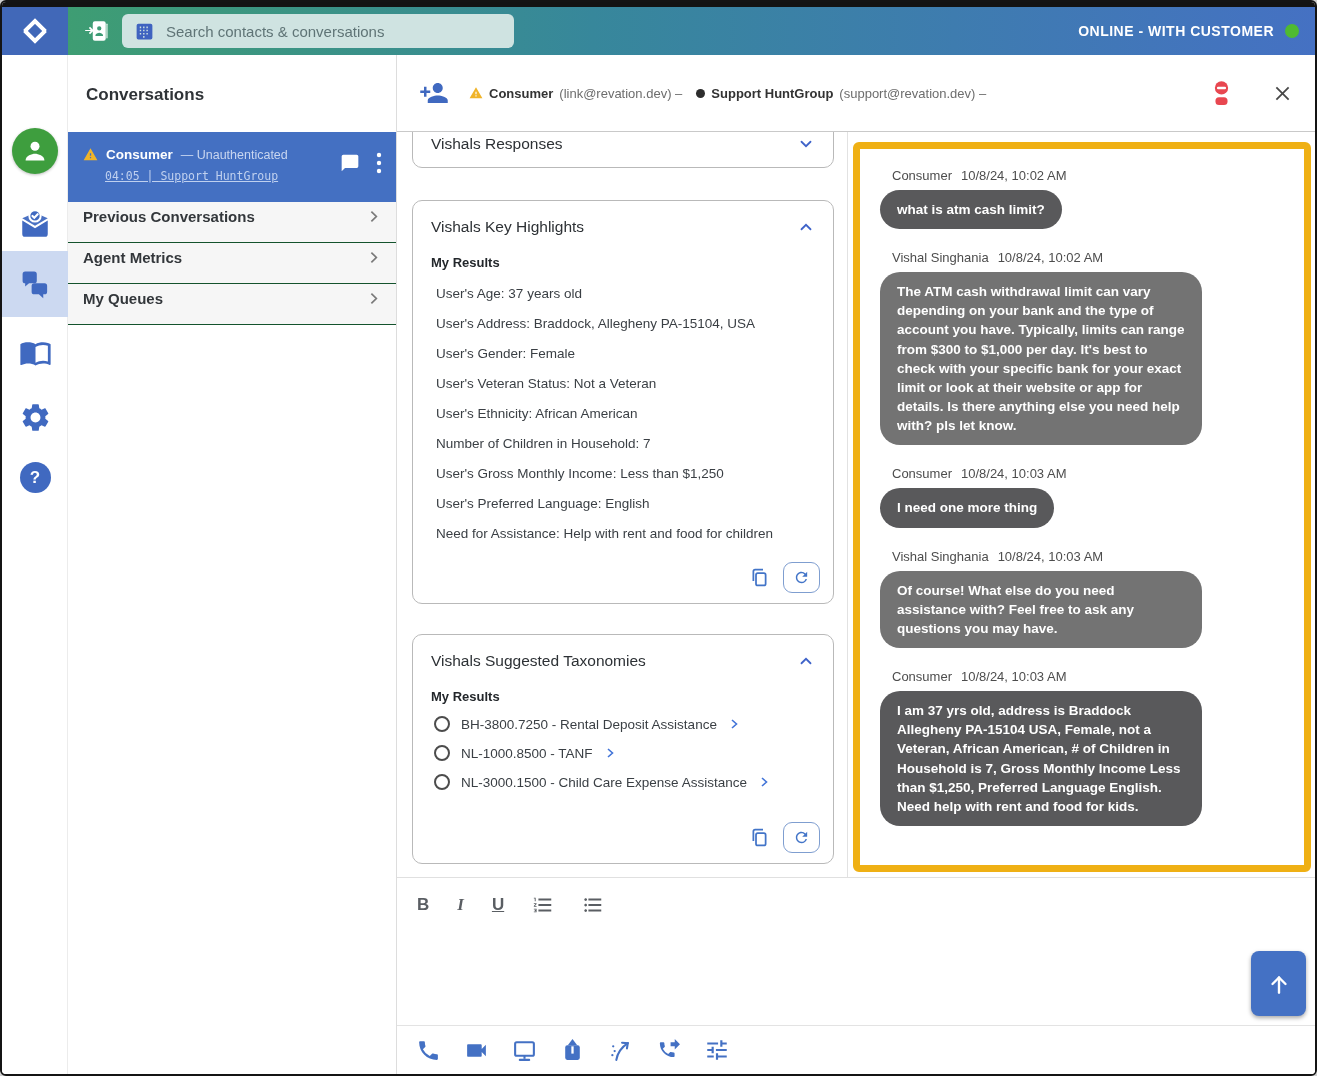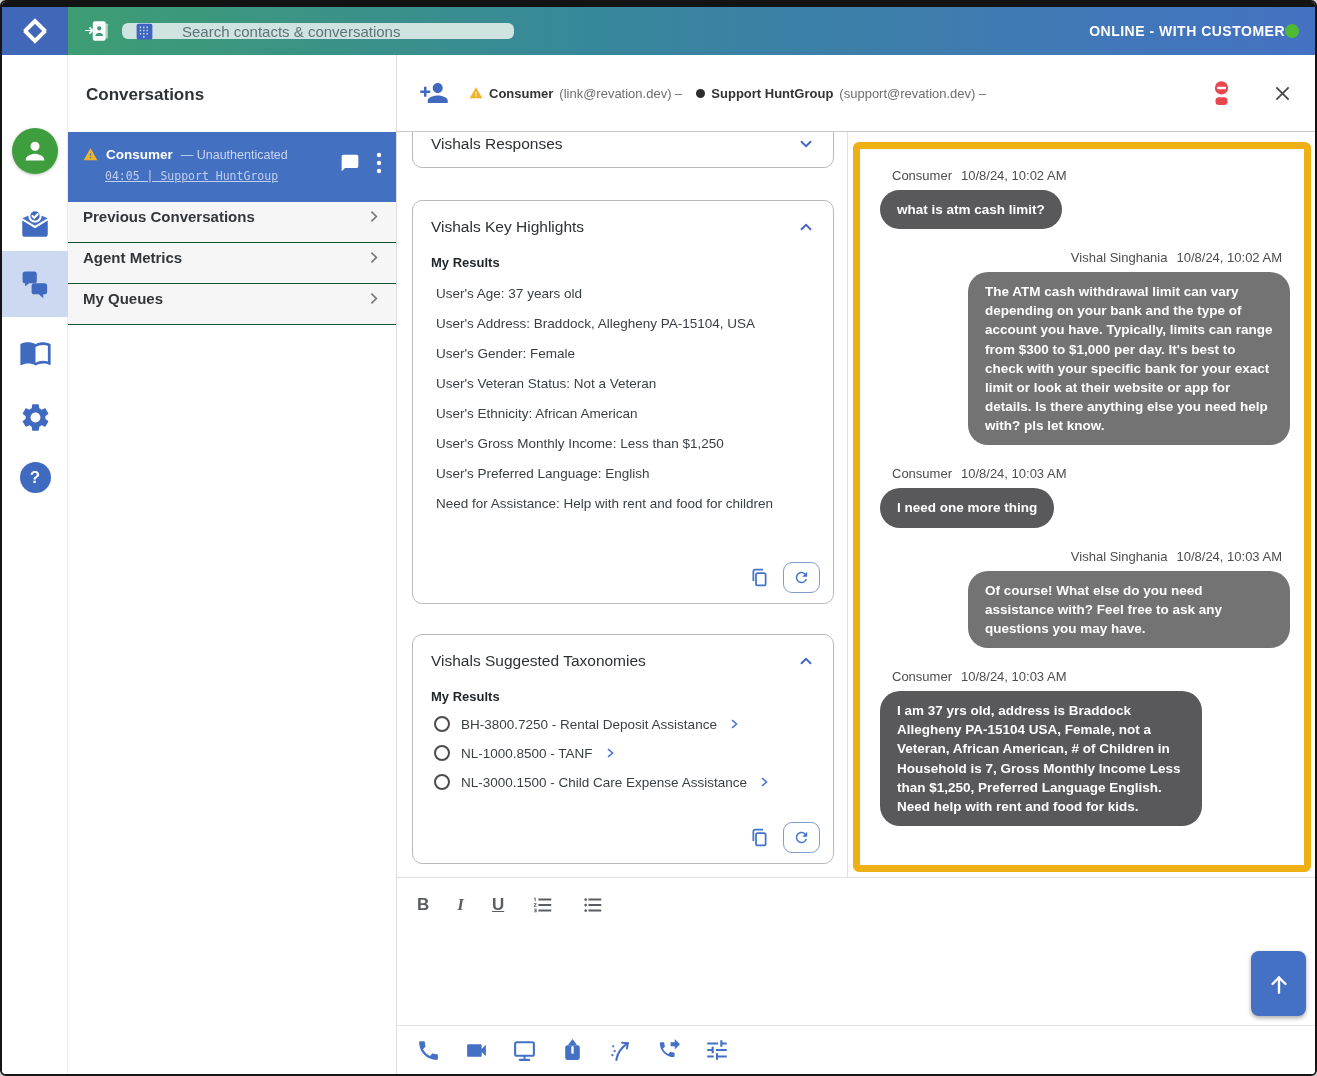--- a/index.html
+++ b/index.html
@@ -7,27 +7,27 @@
   .screen { position:relative; width:1317px; height:1076px; background:#fff;
             border:2px solid #141414; border-radius:6px; overflow:hidden; }
 
   
   .top-strip { height:5px; background:#131313; }
   .topbar { position:absolute; top:5px; left:0; right:0; height:48px;
             background:linear-gradient(90deg,#3fa06e 0%,#37879b 45%,#4571c3 100%);
             display:flex; align-items:center; }
   .logo { width:66px; height:48px; background:#4168b8; display:flex; align-items:center; justify-content:center; }
   .addcontact { margin-left:15px; color:#fff; display:flex; }
-  .searchbox { margin-left:13px; width:392px; height:16px; background:#cfe3e1; border-radius:6px;
-               display:flex; align-items:center; padding:0 12px; gap:27px; }
+  .searchbox { margin-left:13px; width:392px; height:34px; background:#cfe3e1; border-radius:6px;
+               display:flex; align-items:center; padding:0 12px; gap:11px; }
   .search-input { flex:1; border:none; outline:none; background:transparent; font-size:15px; color:#3c4a4b;
                   font-family:"Liberation Sans",sans-serif; }
   .search-input::placeholder { color:#5f7476; opacity:1; }
   .status { margin-left:auto; margin-right:16px; color:#fff; font-weight:bold; font-size:14px;
-            letter-spacing:.5px; display:flex; align-items:center; }
+            letter-spacing:.5px; display:flex; align-items:center; gap:11px; }
   .status-dot { width:14px; height:14px; border-radius:50%; background:#4fba31; }
 
   
   .rail { position:absolute; top:53px; left:0; bottom:0; width:66px; background:#fff; border-right:1px solid #ececec; }
   .rail-item { position:absolute; left:0; width:66px; display:flex; align-items:center; justify-content:center; }
   .avatar { top:73px; }
   .avatar .circ { width:46px; height:46px; border-radius:50%; background:#3e9e3e; display:flex; align-items:center; justify-content:center; box-shadow:0 1px 3px rgba(0,0,0,.25); }
   .ri-inbox { top:152px; color:#4069c0; }
   .ri-conv  { top:196px; height:66px; background:#ccd9f1; color:#4069c0; }
   .ri-book  { top:281px; color:#4069c0; }
@@ -83,21 +83,21 @@
   .tx-list { padding:12px 18px 0 21px; }
   .tx-row { display:flex; align-items:center; gap:11px; margin-bottom:13px; }
   .radio { width:16px; height:16px; border:2px solid #4c4c4c; border-radius:50%; background:#fff; flex:none; }
   .tx-label { font-size:13.5px; color:#3a3f44; white-space:nowrap; }
   .tx-chev { color:#4274d8; display:flex; }
 
   
   .chat-panel { position:absolute; left:456px; top:10px; width:458px; height:730px; background:#fff;
                 border:7px solid #efb014; border-radius:6px; padding:19px 14px 10px 20px; overflow:hidden; }
   .msg-group { display:flex; flex-direction:column; align-items:flex-start; margin-bottom:21px; }
-  .msg-group.right { align-items:flex-end; }
+  .msg-group.right { }
   .msg-meta { font-size:13px; color:#4d4d4d; margin:0 8px 7px 12px; display:flex; gap:9px; }
   .bubble { max-width:322px; padding:10px 17px; border-radius:20px; font-size:13.5px; font-weight:600;
             line-height:1.42; color:#fff; }
   .bubble.gray { background:#59595b; }
   .bubble.blue { background:#737373; }
 
   
   .composer { position:absolute; left:0; right:0; top:822px; bottom:0; border-top:1px solid #e0e0e0; background:#fff; }
   .format-row { display:flex; align-items:center; gap:28px; padding:16px 0 0 20px; color:#5a5e63; }
   .fmt { font-size:17px; font-weight:bold; cursor:default; }
@@ -294,20 +294,21 @@
               </svg>
             </span>
         </div>
         <div class="subhead">My Results</div>
         <div class="kh-list">
           <div class="kh-item">User's Age: 37 years old</div>
           <div class="kh-item">User's Address: Braddock, Allegheny PA-15104, USA</div>
           <div class="kh-item">User's Gender: Female</div>
           <div class="kh-item">User's Veteran Status: Not a Veteran</div>
           <div class="kh-item">User's Ethnicity: African American</div>
+          <div class="kh-item">Number of Children in Household: 7</div>
           <div class="kh-item">User's Gross Monthly Income: Less than $1,250</div>
           <div class="kh-item">User's Preferred Language: English</div>
           <div class="kh-item">Need for Assistance: Help with rent and food for children</div>
         </div>
         <div class="card-actions">
           <span class="copy-btn">
               <svg width="21" height="21" viewBox="0 0 24 24" fill="none" stroke="currentColor" stroke-width="2">
                 <rect x="8" y="7" width="11" height="14" rx="2"></rect>
                 <path d="M5 16V5a2 2 0 0 1 2-2h9"></path>
               </svg>

